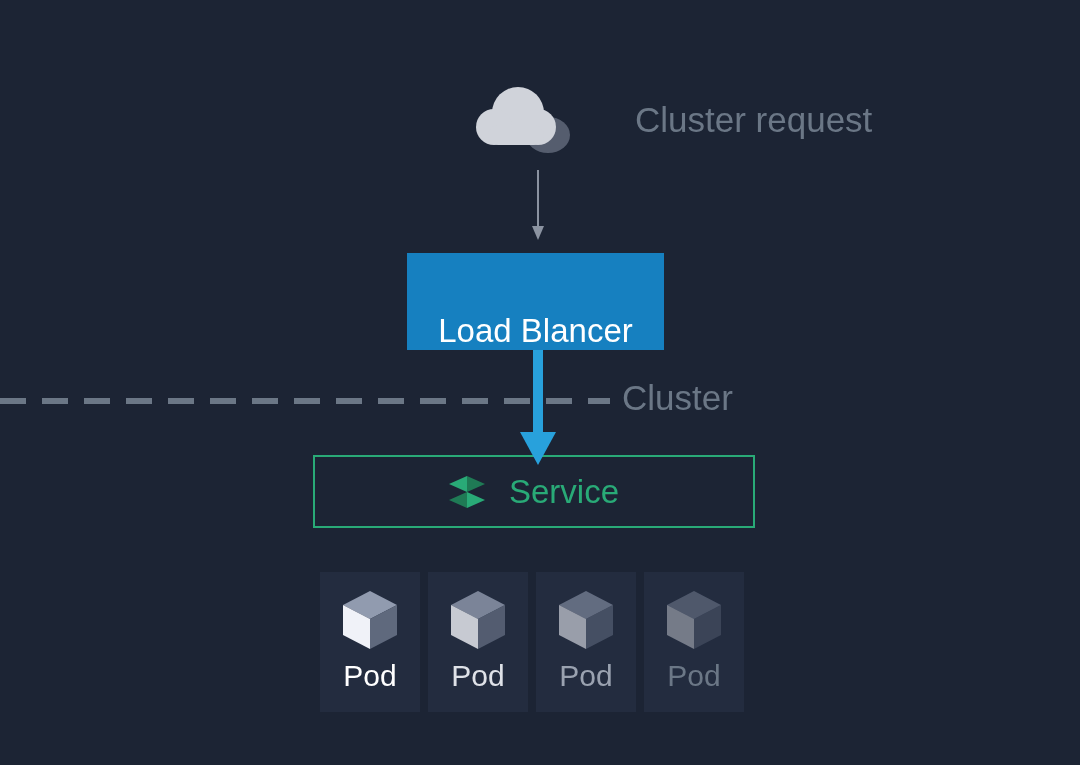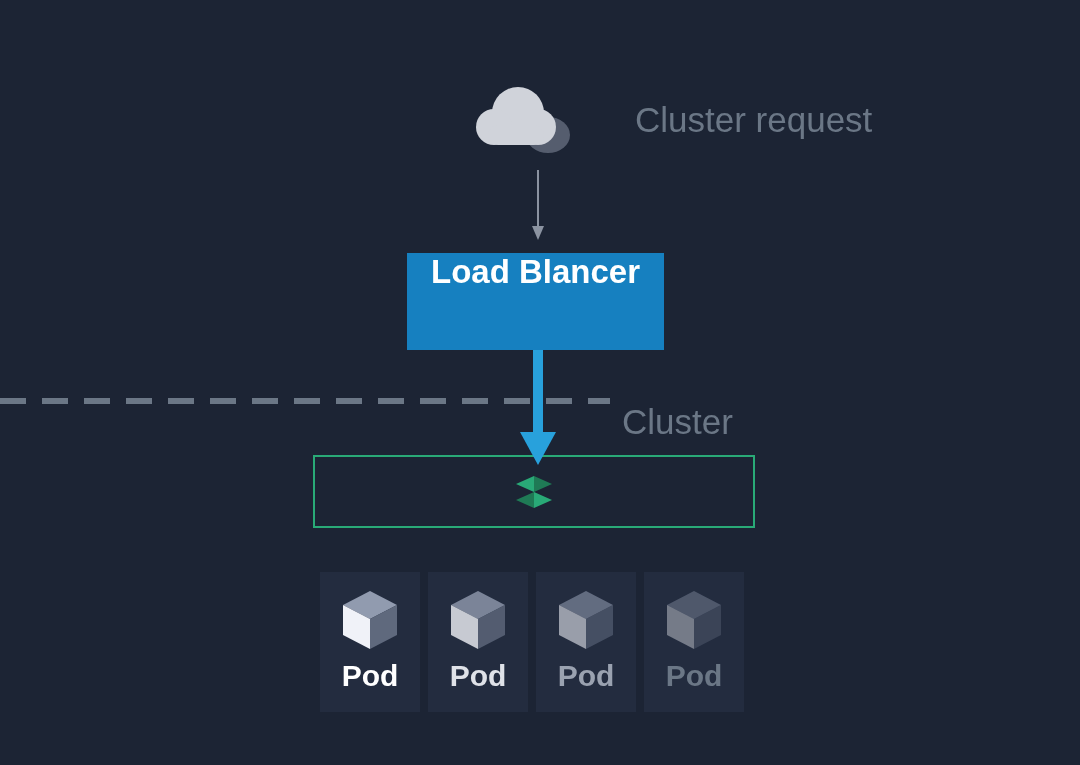--- a/index.html
+++ b/index.html
@@ -30,40 +30,39 @@
       top: 170px;
     }
     .lb-box {
       position: absolute;
       left: 407px;
       top: 253px;
       width: 257px;
       height: 97px;
       background: #1680c0;
       display: flex;
-      align-items: flex-start;
+      align-items: flex-end;
       justify-content: center;
       color: #ffffff;
       font-size: 33px;
-      font-weight: 700;
+      font-weight: 400;
     }
     .arrow-down-2 {
       position: absolute;
       left: 532px;
       top: 350px;
       z-index: 2;
     }
     .cluster-label {
       position: absolute;
       left: 622px;
       top: 378px;
       color: #6b7786;
       font-size: 35px;
       font-weight: 500;
-      margin-top: 24px;
     }
     .service-box {
       position: absolute;
       left: 313px;
       top: 455px;
       width: 442px;
       height: 73px;
       border: 2px solid #29aa77;
       display: flex;
       align-items: center;
@@ -98,21 +97,21 @@
       gap: 10px;
     }
     .pod-cube {
       width: 54px;
       height: 58px;
       position: relative;
     }
     .pod-label {
       color: #ffffff;
       font-size: 30px;
-      font-weight: 700;
+      font-weight: 400;
     }
     .dash-svg {
       position: absolute;
       left: 0;
       top: 396px;
     }
   </style>
 </head>
 <body>
 
@@ -158,20 +157,21 @@
 
 <div class="service-box">
   <span class="service-icon">
     <svg width="36" height="32" viewBox="0 0 36 32">
       <polygon points="0,8 18,0 18,16" fill="#29aa77"></polygon>
       <polygon points="36,8 18,0 18,16" fill="#1f7a55"></polygon>
       <polygon points="0,24 18,16 18,32" fill="#1f7a55"></polygon>
       <polygon points="36,24 18,16 18,32" fill="#29aa77"></polygon>
     </svg>
   </span>
+  <span class="service-label">Service</span>
 </div>
 
 <div class="pods-row" id="pods-row">
     <div class="pod-cell">
       <div class="pod-cube">
     <svg width="54" height="58" viewBox="0 0 54 58">
       <polygon points="27,0 54,14 27,28 0,14" fill="rgba(145,155,175,1)"></polygon>
       <polygon points="0,14 27,28 27,58 0,44" fill="rgba(240,242,248,1)"></polygon>
       <polygon points="54,14 27,28 27,58 54,44" fill="rgba(95,105,125,1)"></polygon>
     </svg></div>

